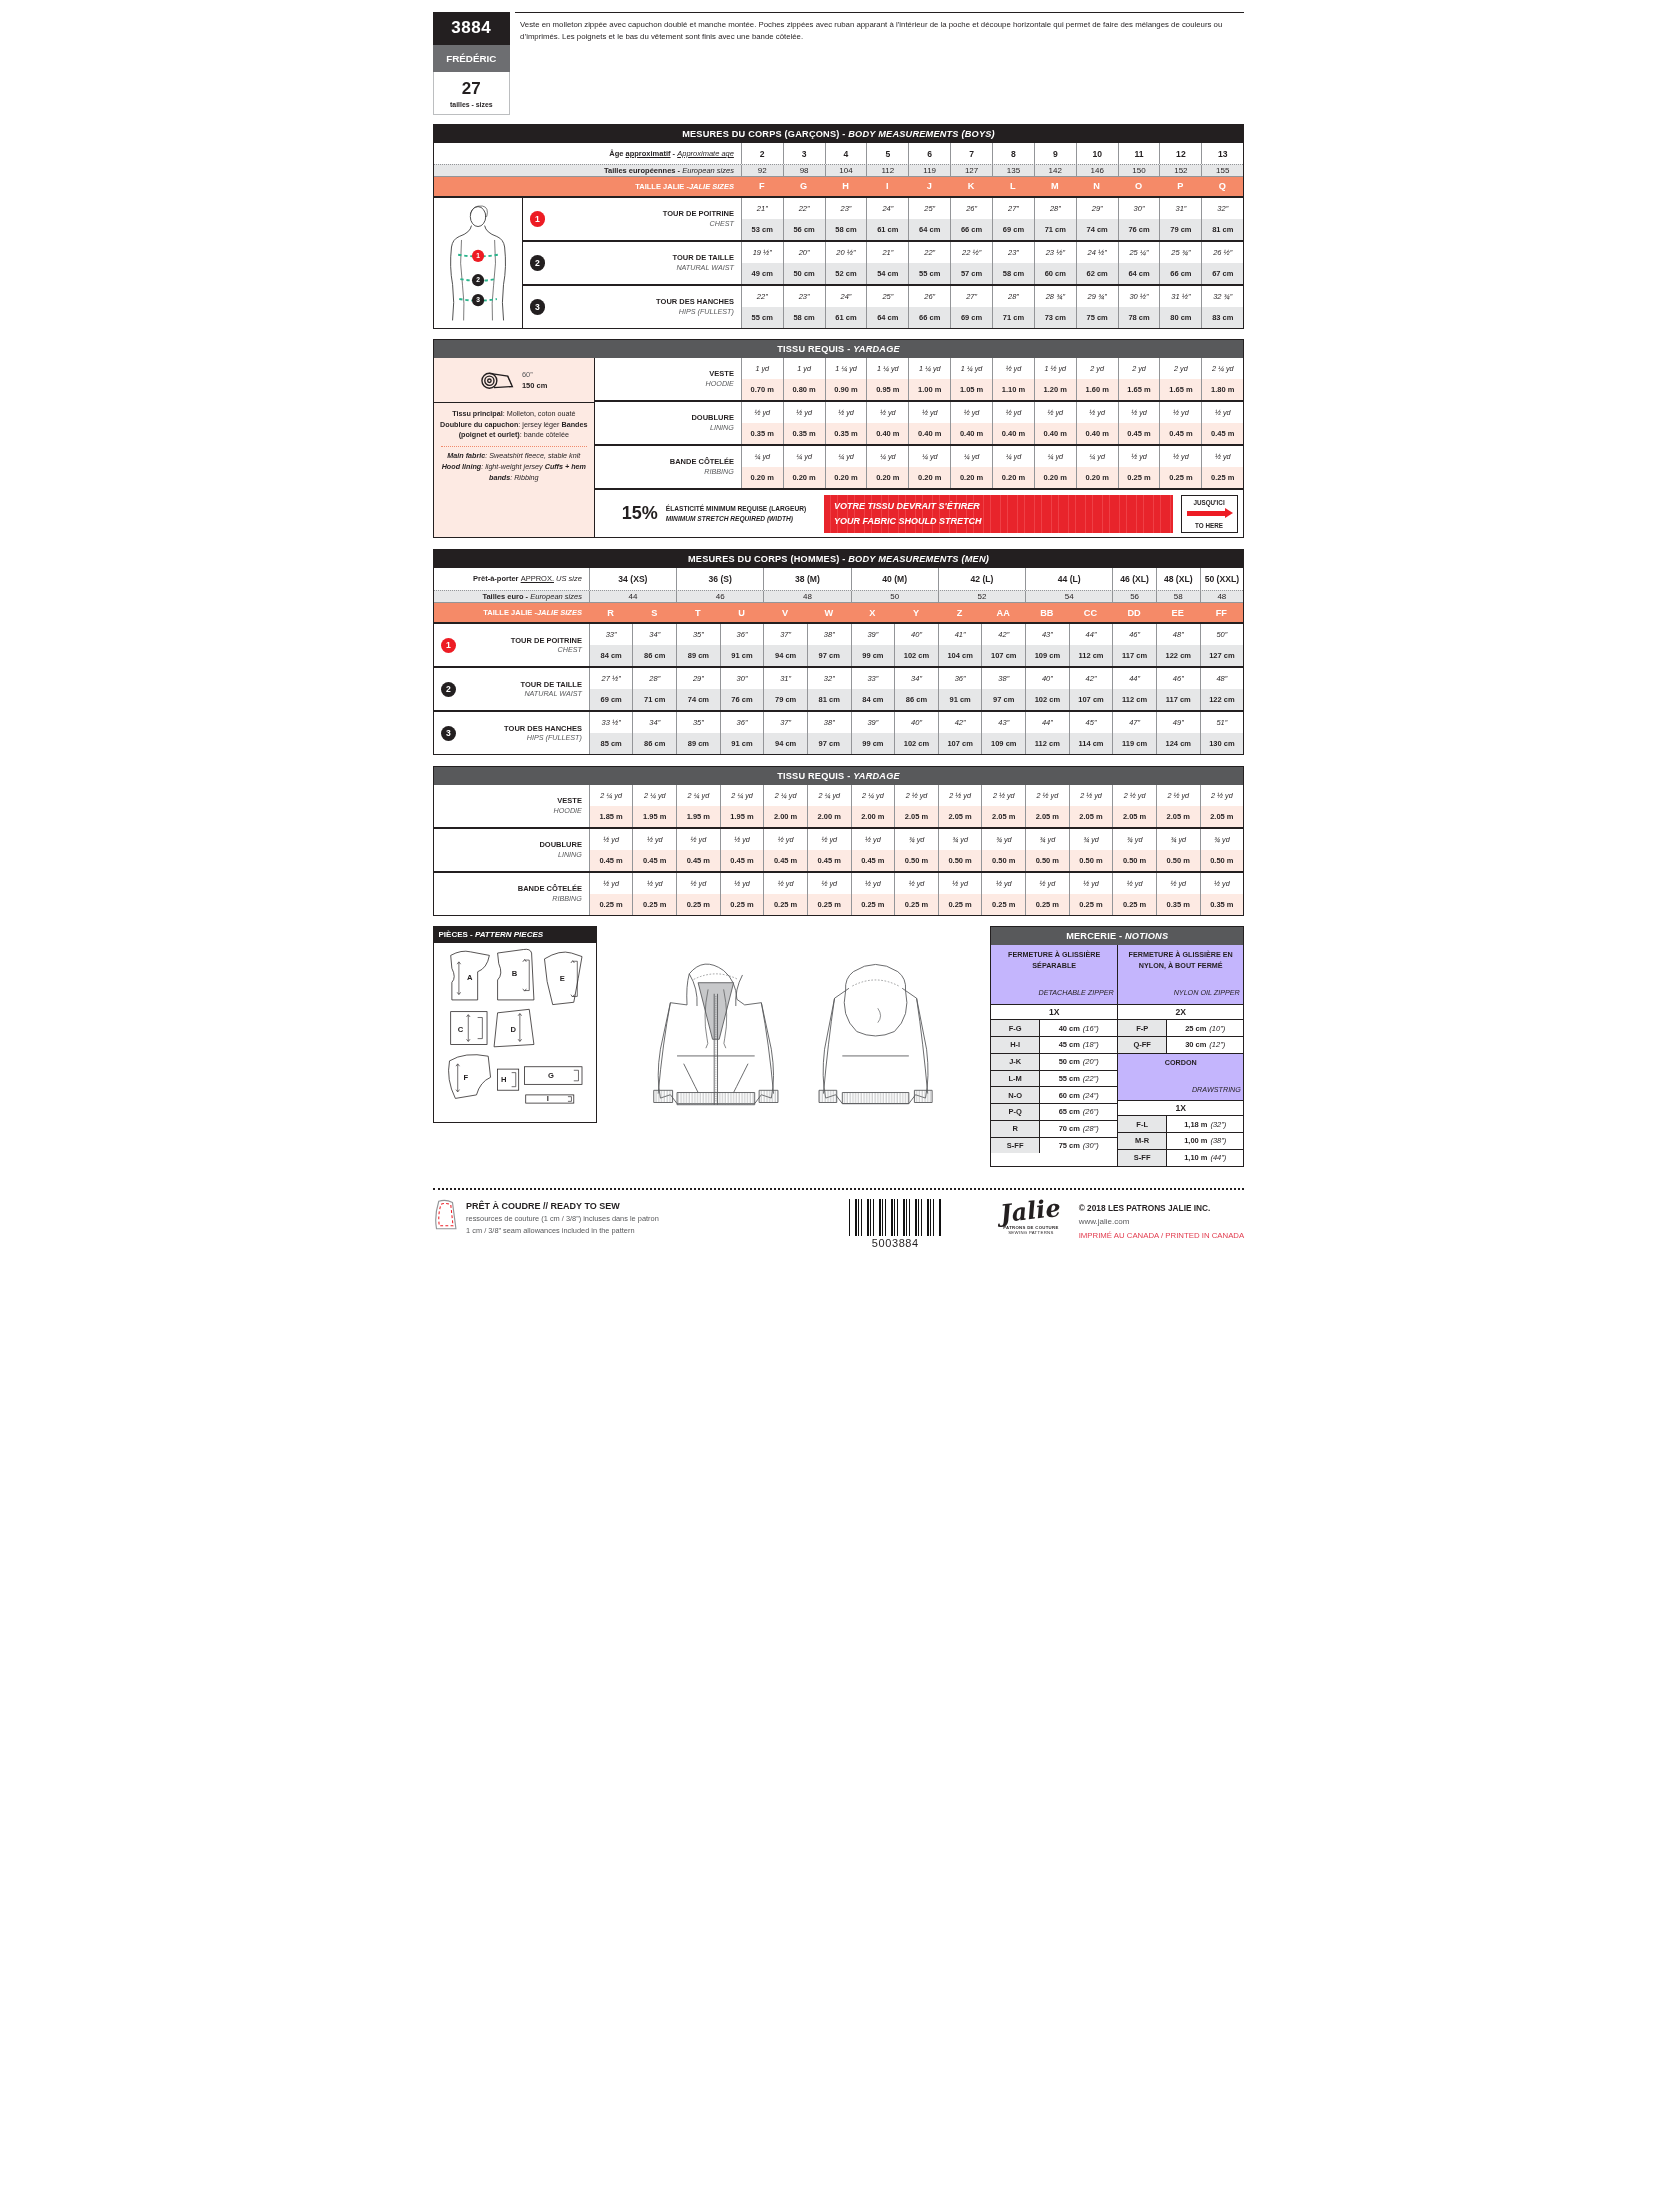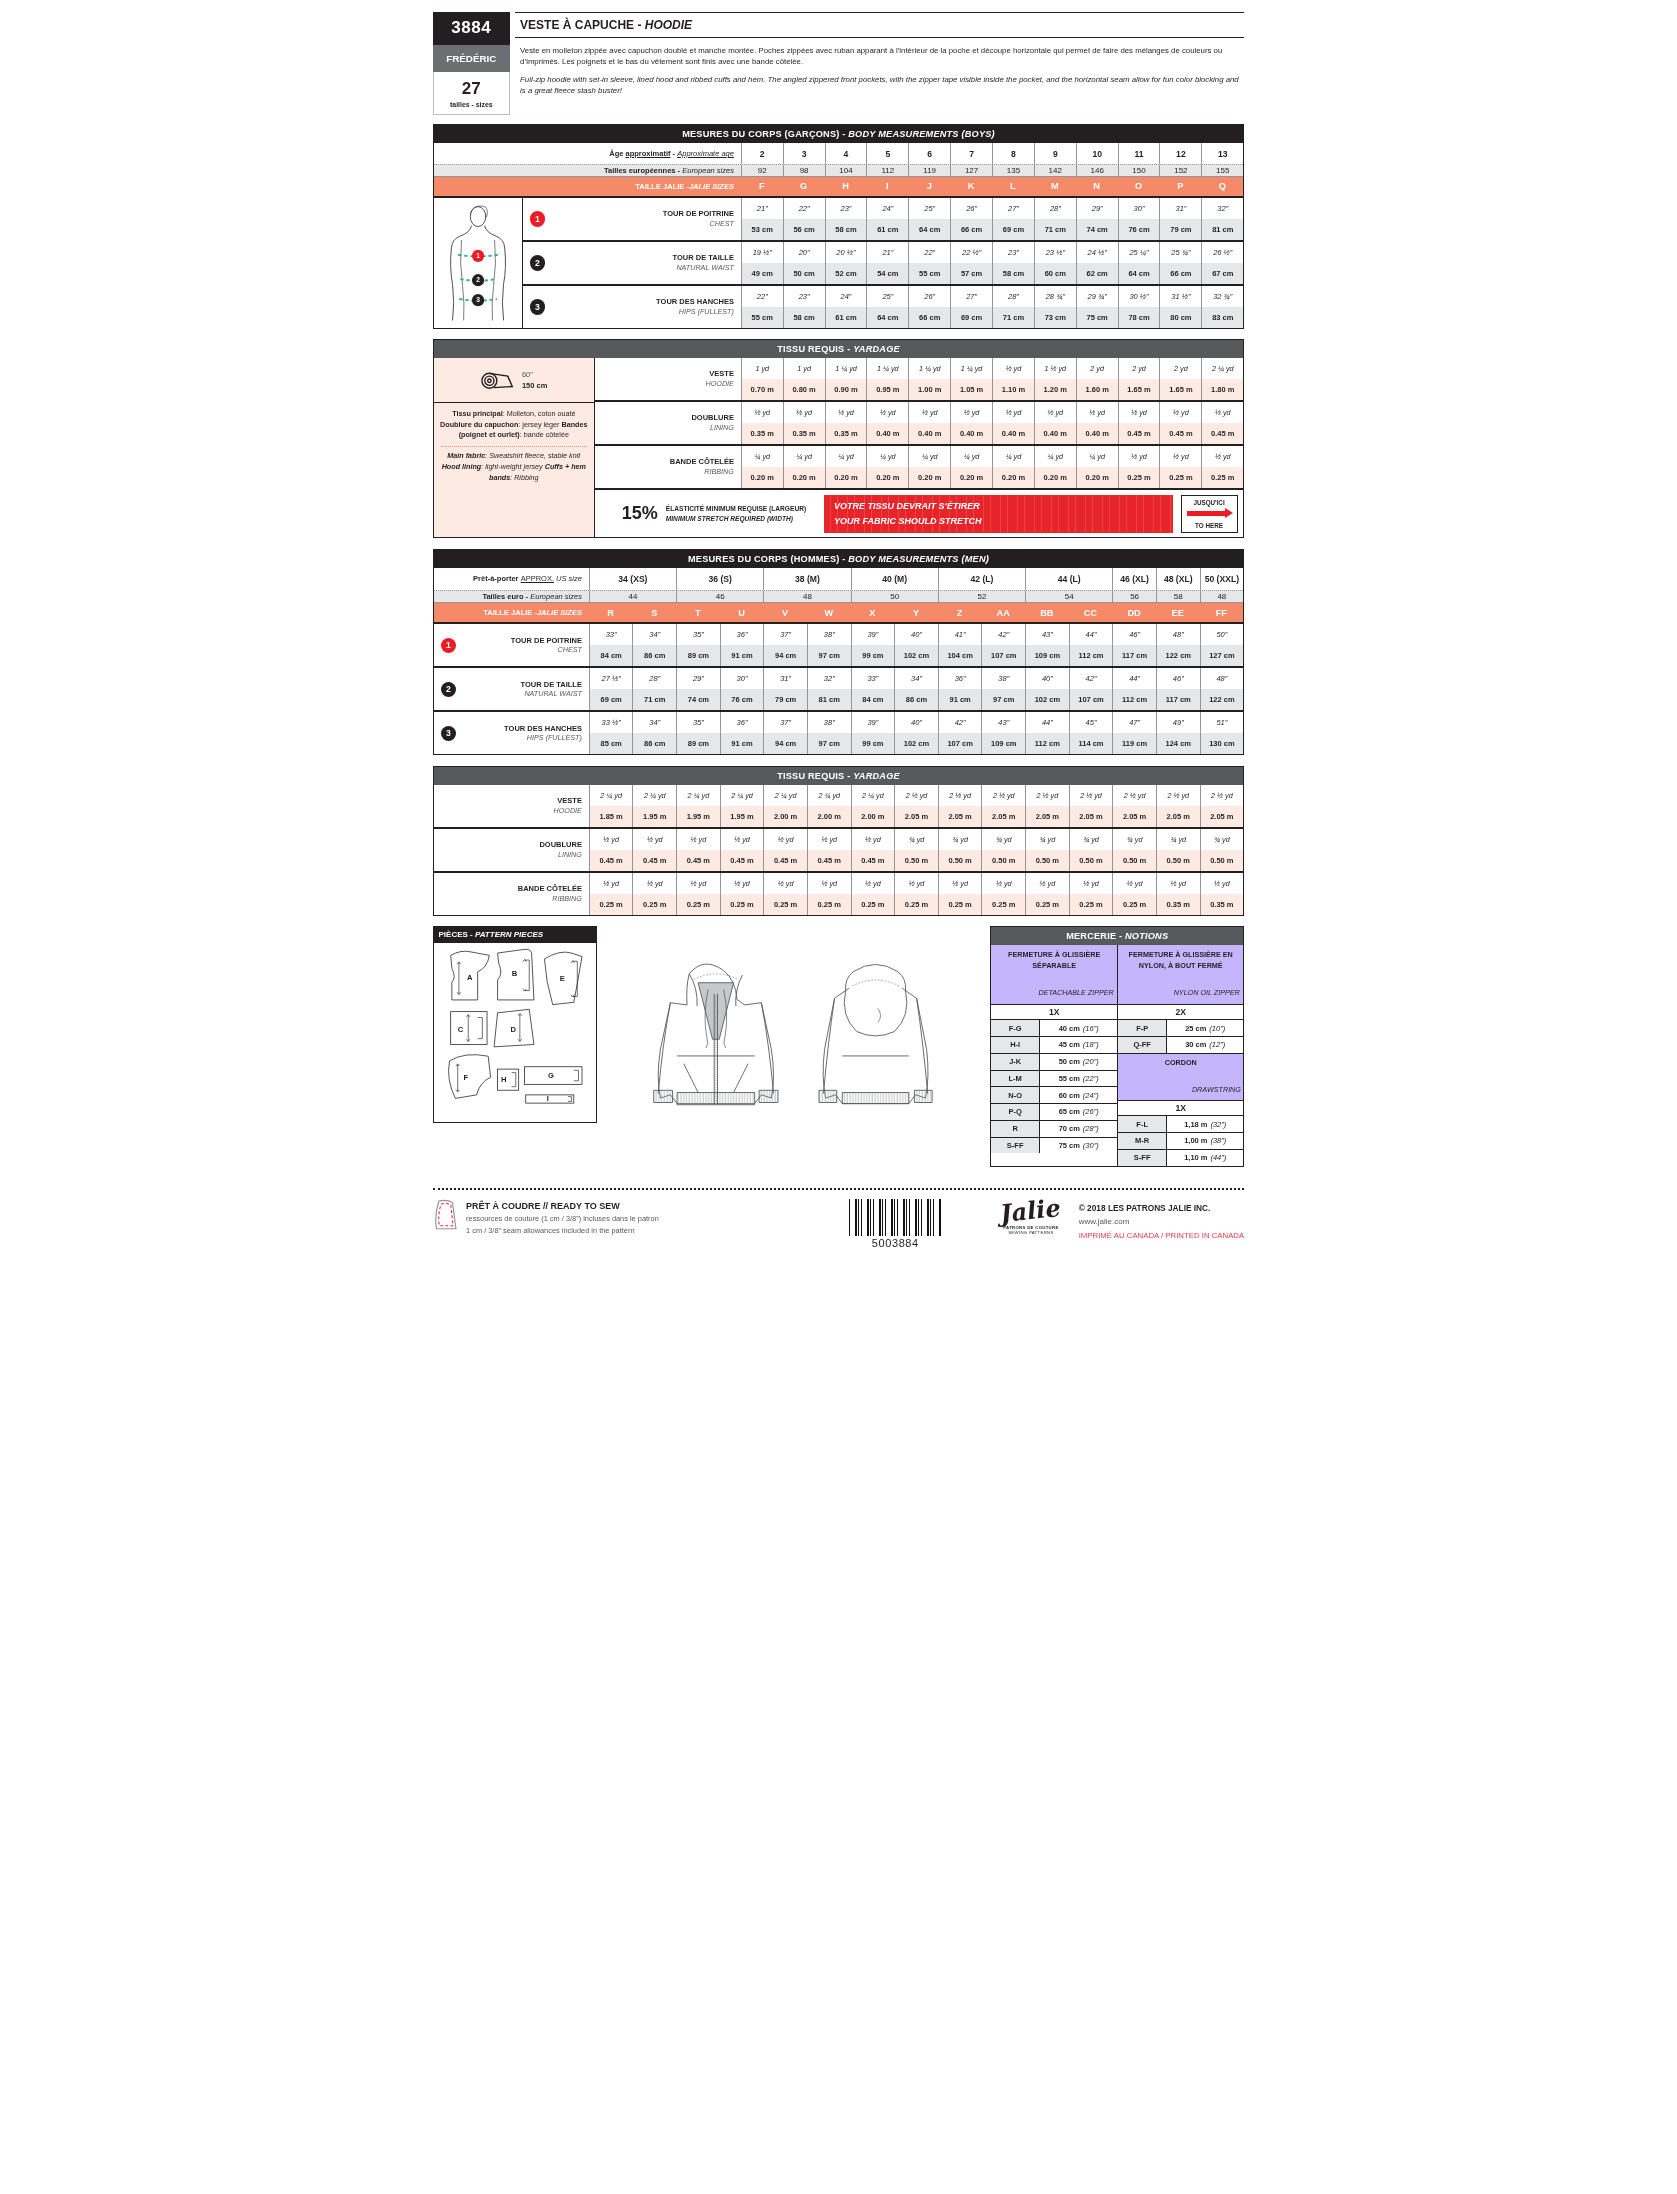--- a/index.html
+++ b/index.html
@@ -152,26 +152,22 @@
   <div class="hdr">
     <div class="hdr-left">
       <div class="num-box">3884</div>
       <div class="name-box">FRÉDÉRIC</div>
       <div class="count-box">
         <div class="count-num">27</div>
         <div class="count-lbl">tailles - sizes</div>
       </div>
     </div>
     <div class="hdr-right">
-      <div class="title-bar">
-        <span class="b">VESTE À CAPUCHE - </span><span class="bi">HOODIE</span>
-      </div>
       <div class="desc">
         <p class="desc-fr">Veste en molleton zippée avec capuchon doublé et manche montée. Poches zippées avec ruban apparant à l’intérieur de la poche et découpe horizontale qui permet de faire des mélanges de couleurs ou d’imprimés. Les poignets et le bas du vêtement sont finis avec une bande côtelée.</p>
-        <p class="desc-en">Full-zip hoodie with set-in sleeve, lined hood and ribbed cuffs and hem. The angled zippered front pockets, with the zipper tape visible inside the pocket, and the horizontal seam allow for fun color blocking and is a great fleece stash buster!</p>
       </div>
     </div>
   </div>
 
   <section class="tbl">
     <div class="bar black">
       <span class="b">MESURES DU CORPS (GARÇONS) - </span><span class="bi">BODY MEASUREMENTS (BOYS)</span>
     </div>
     <div class="frow age-row">
       <div class="rowlbl w535">

